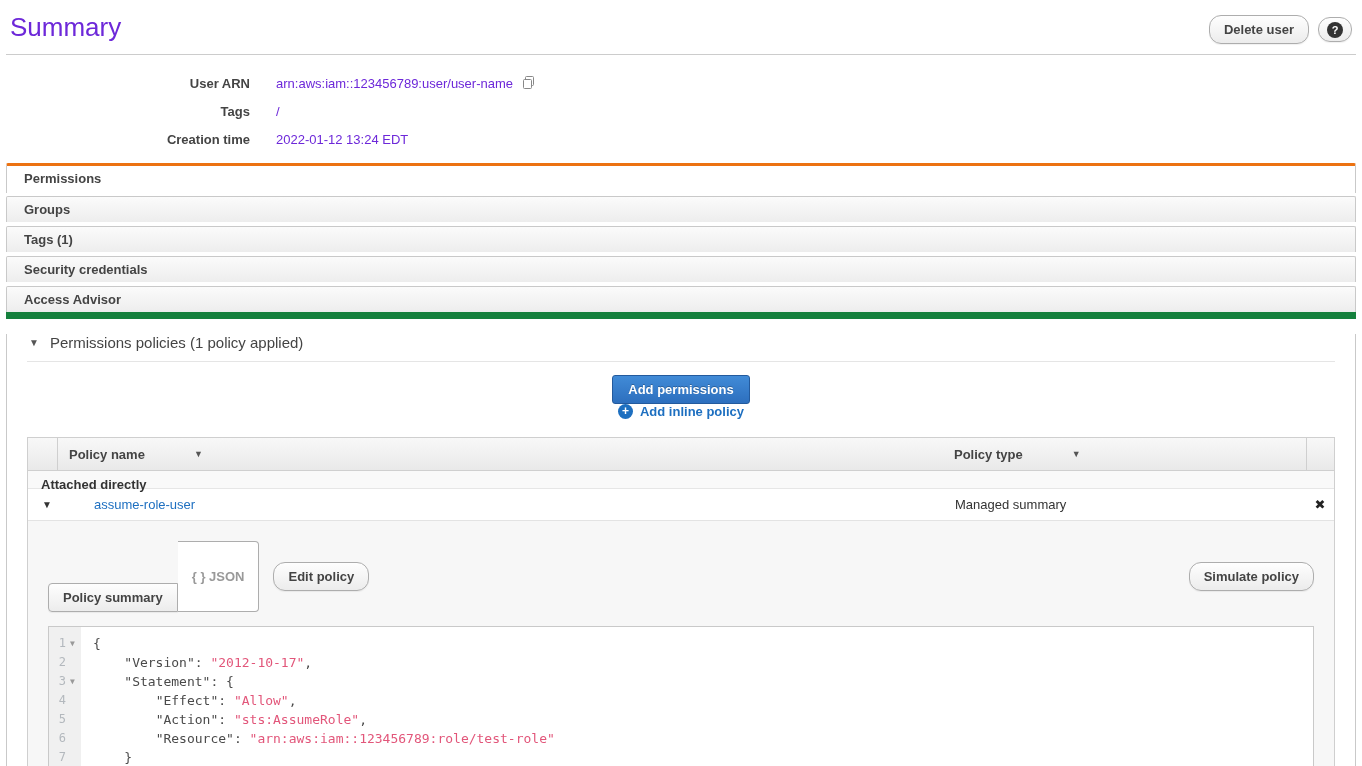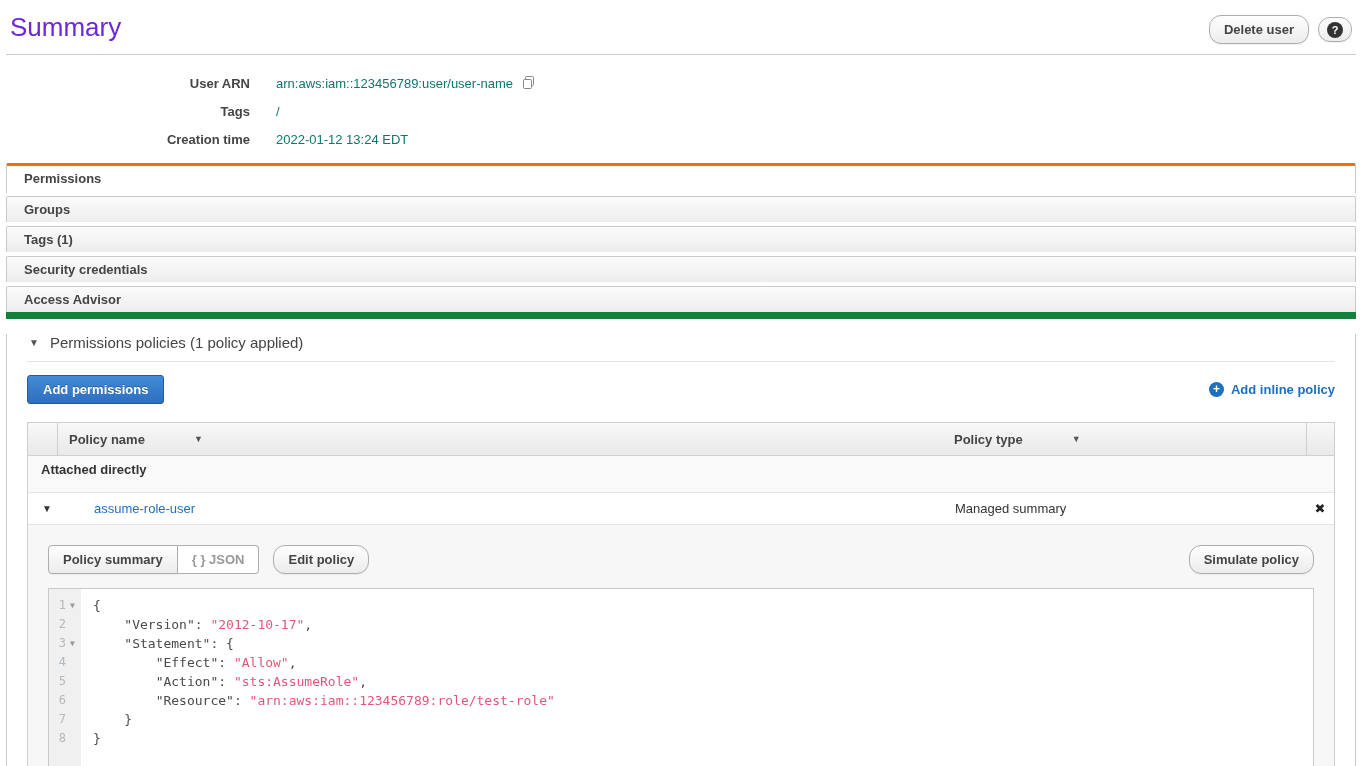--- a/index.html
+++ b/index.html
@@ -28,21 +28,21 @@
   .help-btn { padding:4px 8px 3px; }
   .help-circle {
     display:inline-block; width:16px; height:16px; border-radius:50%;
     background:#333; color:#fff; font-size:11px; line-height:16px; text-align:center; font-weight:bold;
   }
 
   
   .info { padding:15px 0 9px; }
   .info-row { display:flex; line-height:28px;align-items:flex-end; }
   .info-label { width:244px; text-align:right; font-weight:bold; color:#444; }
-  .info-value { margin-left:26px; color:#0f766e; }
+  .info-value { margin-left:26px; color:#6d28d9; }
   .copy-icon { margin-left:8px; vertical-align:-2px; cursor:pointer; }
 
   
   .tabs { display:flex; border-bottom:7px solid #15803d; position:relative;flex-direction:column; }
   .tab {
     background:linear-gradient(#fbfbfb,#ededed);
     border:1px solid #c9c9c9; border-bottom:none;
     border-radius:2px 2px 0 0;
     padding:0 17px; height:26px; line-height:25px; margin-top:4px;
     font-weight:bold; color:#444; cursor:pointer; white-space:nowrap;
@@ -52,21 +52,21 @@
     height:30px; line-height:26px; margin-top:0; margin-bottom:-1px;
     position:relative; z-index:2;
   }
 
   
   .panel { border:1px solid #c9c9c9; border-top:none; background:#fff; padding:0 20px; min-height:576px; }
   .section-title { display:flex; align-items:center; gap:11px; margin:15px 0 0 2px; font-size:15px; color:#444; cursor:pointer; }
   .caret { font-size:10px; color:#555; }
   .section-divider { border:none; border-top:1px solid #e5e5e5; margin:10px 0 0; }
 
-  .actions-row { display:flex; justify-content:space-between; align-items:center; margin-top:13px; }
+  .actions-row { display:flex; justify-content:space-between; align-items:center; margin-top:13px;flex-direction:column; }
   .btn-primary {
     background:linear-gradient(var(--btn-top),var(--btn-bottom));
     border:1px solid #235a9d; border-radius:3px;
     color:#fff; font-weight:bold; font-size:13px;
     padding:6px 15px; cursor:pointer; text-shadow:0 -1px 0 rgba(0,0,0,.25);
   }
   .inline-link { display:flex; align-items:center; gap:7px; color:var(--link-blue); font-weight:bold; cursor:pointer; text-decoration:none; }
   .plus-icon {
     display:inline-block; width:15px; height:15px; border-radius:50%;
     background:var(--link-blue); color:#fff; font-weight:bold;
@@ -80,34 +80,34 @@
     background:linear-gradient(#f8f8f8,#e9e9e9);
     border-bottom:1px solid #cfcfcf; font-weight:bold; color:#444;
   }
   .t-header > div { display:flex; align-items:center;gap:40px; }
   .col-exp { width:30px; border-right:1px solid #cfcfcf; }
   .col-name { width:885px; padding-left:11px; }
   .col-type { flex:1; padding-left:11px; }
   .col-x { width:28px; border-left:1px solid #cfcfcf; }
   .sort-arrow { font-size:9px; color:#555; margin-left:9px; }
 
-  .group-row { height:37px; line-height:28px; background:#f9f9f9; border-bottom:1px solid #e6e6e6; font-weight:bold; padding-left:13px; color:#333; }
+  .group-row { height:18px; line-height:28px; background:#f9f9f9; border-bottom:1px solid #e6e6e6; font-weight:bold; padding-left:13px; color:#333; }
 
   .policy-row { display:flex; height:31px; align-items:center; background:#fff; }
   .row-exp { width:30px; padding-left:14px; font-size:10px; color:#333; cursor:pointer; }
   .row-name { width:886px; padding-left:36px; }
   .row-name a { color:var(--link-blue); text-decoration:none; cursor:pointer;margin-top:20px; }
   .row-type { flex:1; padding-left:11px; color:#333; }
   .row-x { width:28px; text-align:center; font-size:13px; color:#222; cursor:pointer; }
 
   
   .policy-detail { border-top:1px solid #e3e3e3; background:#f7f7f7; padding:20px 20px 0; }
   .detail-buttons { display:flex; justify-content:space-between; align-items:center; }
   .btn-group { display:flex; }
-  .seg-left { border-radius:4px 0 0 4px; }
+  .seg-left { border-radius:4px 0 0 4px;margin-top:42px; }
   .seg-right { border-radius:0 4px 4px 0; border-left:none; background:#fff; color:#999; box-shadow:none; }
   .edit-btn { margin-left:14px; }
 
   .editor { position:relative; display:flex; margin-top:14px; height:280px; border:1px solid #c9c9c9; background:#fff; }
   .gutter { width:32px; background:#f0f0f0; padding-top:7px; font-family:"DejaVu Sans Mono", monospace; font-size:12px; }
   .gutter-line { display:flex; height:19px; line-height:19px; }
   .lnum { width:17px; text-align:right; color:#b3b8bd; }
   .fold { width:13px; text-align:center; font-size:8px; color:#999; line-height:19px; cursor:pointer; }
   .code { flex:1; padding:7px 0 0 12px; font-family:"DejaVu Sans Mono", monospace; font-size:13px; line-height:19px; white-space:pre; color:var(--plain); overflow:hidden; }
   .tk-s { color:var(--pink); }

